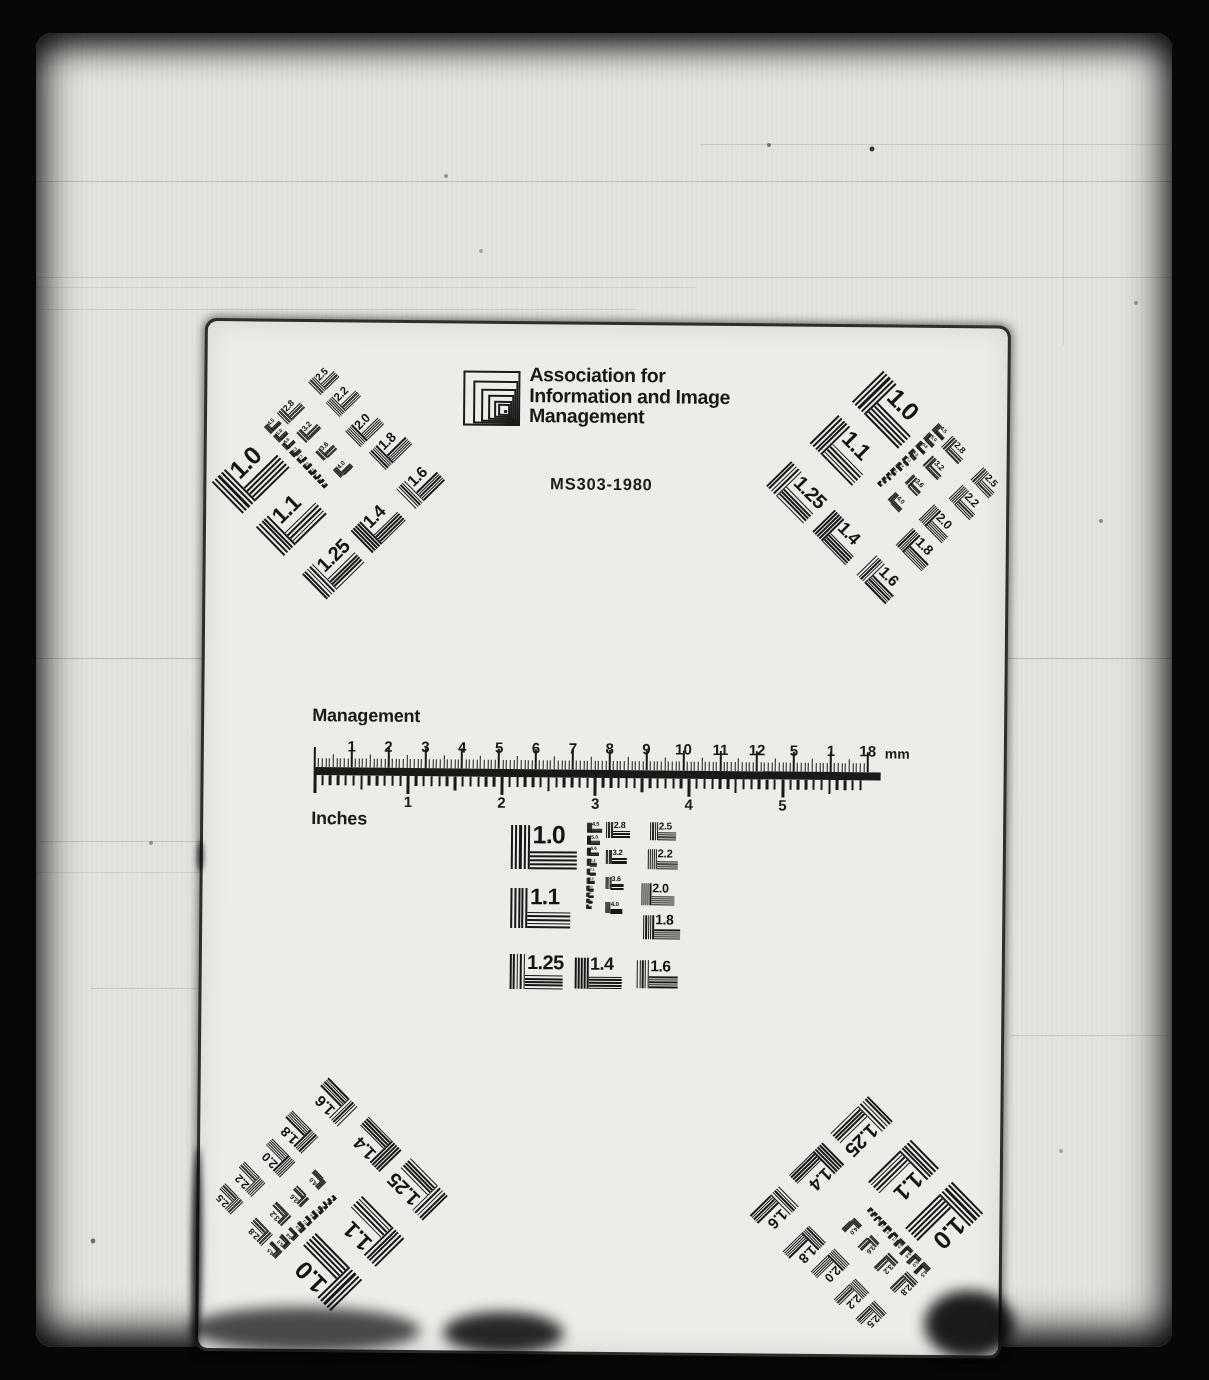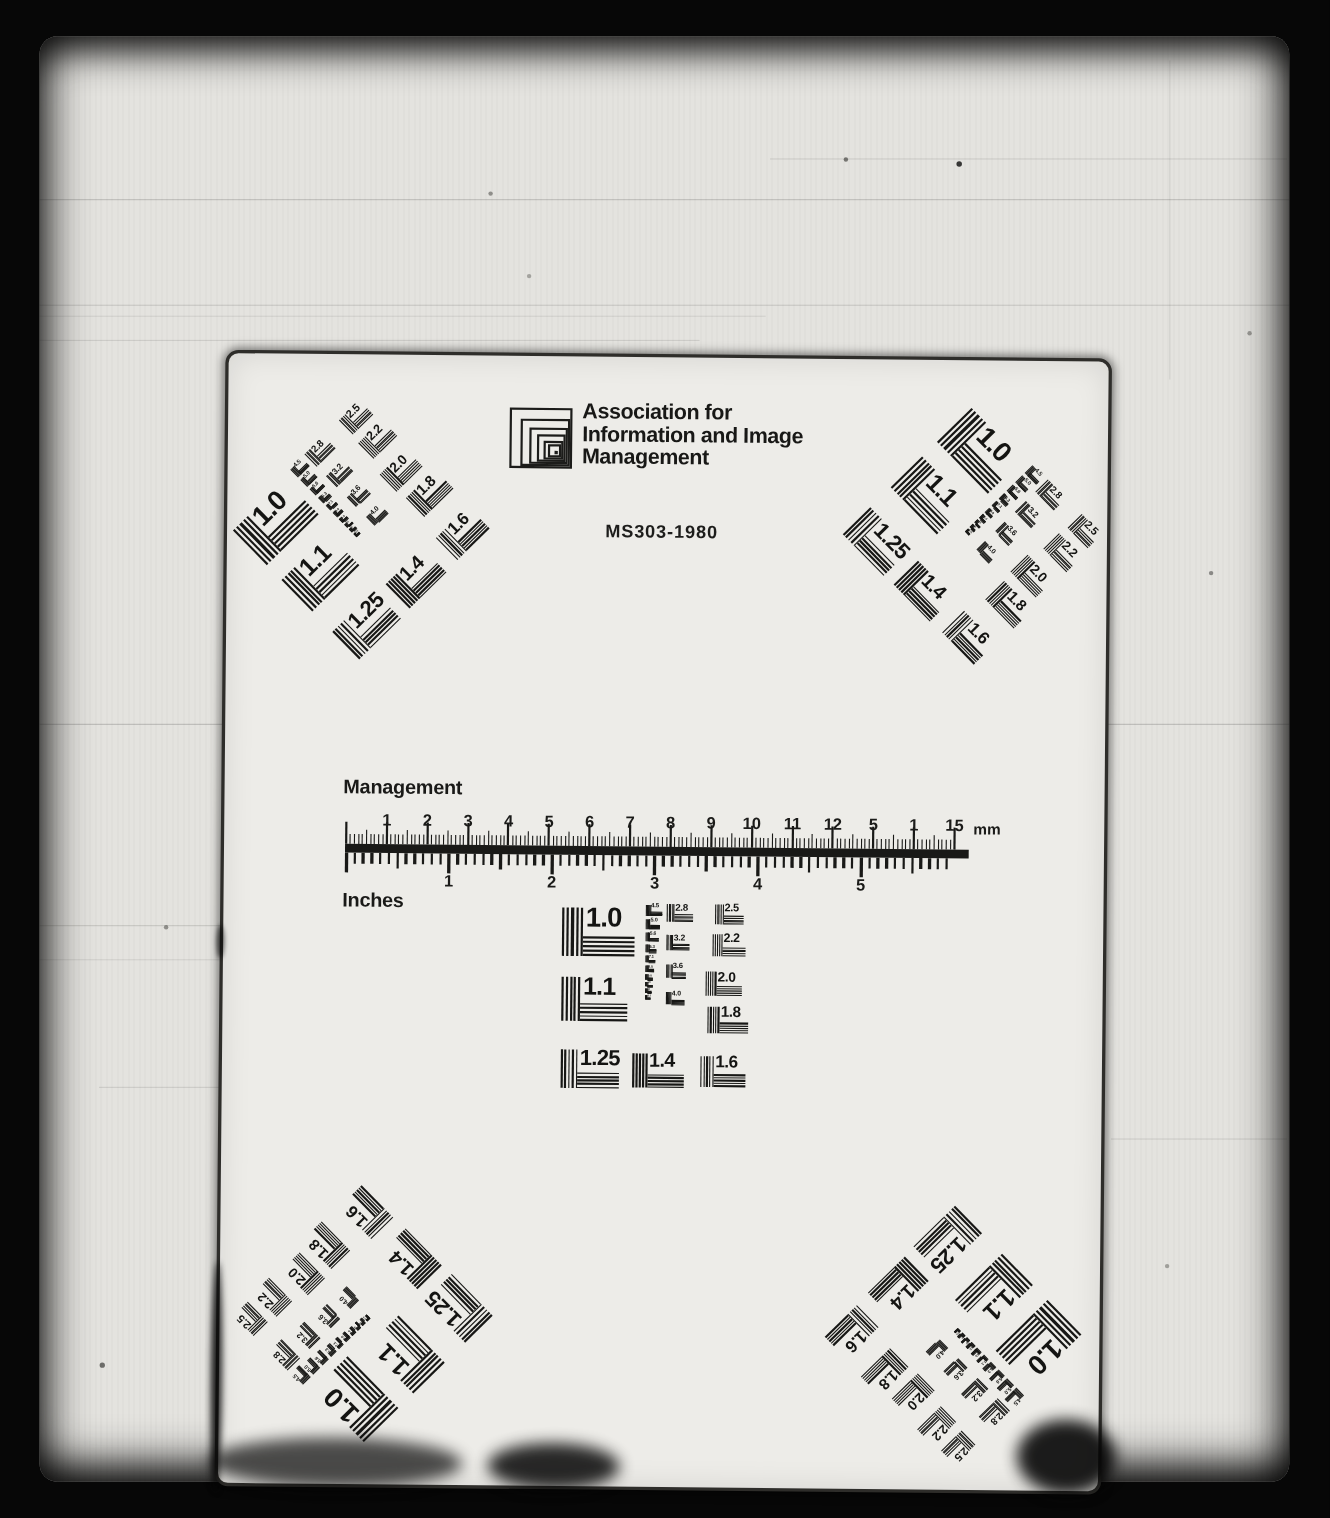--- a/index.html
+++ b/index.html
@@ -261,21 +261,21 @@
           <div class="rnum" style="left: 284.3px; top: 415px;">5</div>
           <div class="rnum" style="left: 321.2px; top: 415px;">6</div>
           <div class="rnum" style="left: 358px; top: 415px;">7</div>
           <div class="rnum" style="left: 394.9px; top: 415px;">8</div>
           <div class="rnum" style="left: 431.7px; top: 415px;">9</div>
           <div class="rnum" style="left: 468.6px; top: 415px;">10</div>
           <div class="rnum" style="left: 505.5px; top: 415px;">11</div>
           <div class="rnum" style="left: 542.3px; top: 415px;">12</div>
           <div class="rnum" style="left: 579.2px; top: 415px;">5</div>
           <div class="rnum" style="left: 616px; top: 415px;">1</div>
-          <div class="rnum" style="left: 652.9px; top: 415px;">15</div>
+          <div class="rnum" style="left: 652.9px; top: 415px;">18</div>
         </div>
       <div class="mm">mm</div>
       <div id="inTicks">
           <div class="tick" style="left: 109.5px; top: 453px; width: 3px; height: 18px;"></div>
           <div class="tick" style="left: 117.6px; top: 453px; width: 2.4px; height: 10px;"></div>
           <div class="tick" style="left: 125.4px; top: 453px; width: 2.4px; height: 10px;"></div>
           <div class="tick" style="left: 133.2px; top: 453px; width: 2.4px; height: 10px;"></div>
           <div class="tick" style="left: 141px; top: 453px; width: 2.4px; height: 10px;"></div>
           <div class="tick" style="left: 148.8px; top: 453px; width: 2.4px; height: 10px;"></div>
           <div class="tick" style="left: 156.6px; top: 453px; width: 2.4px; height: 14px;"></div>

